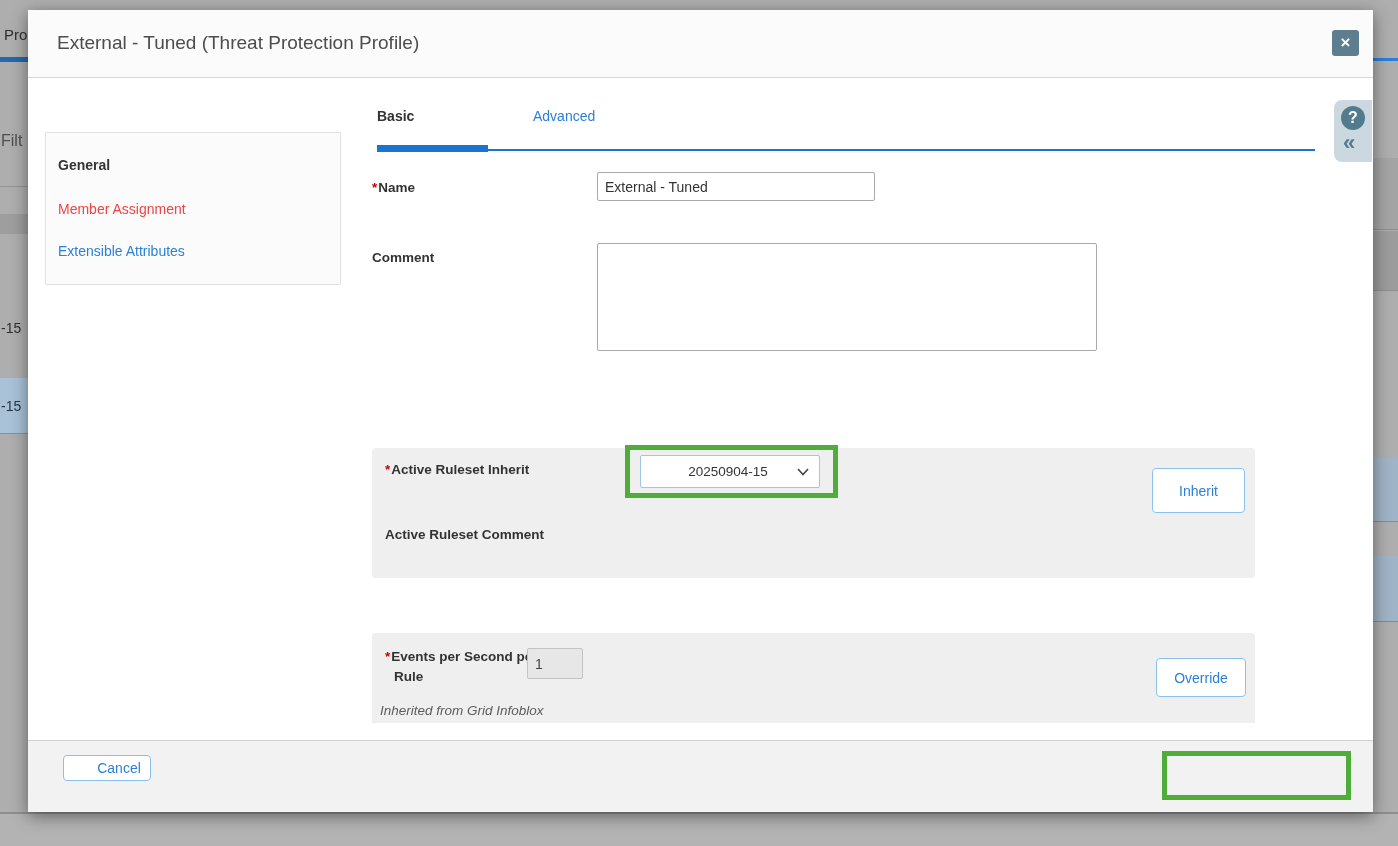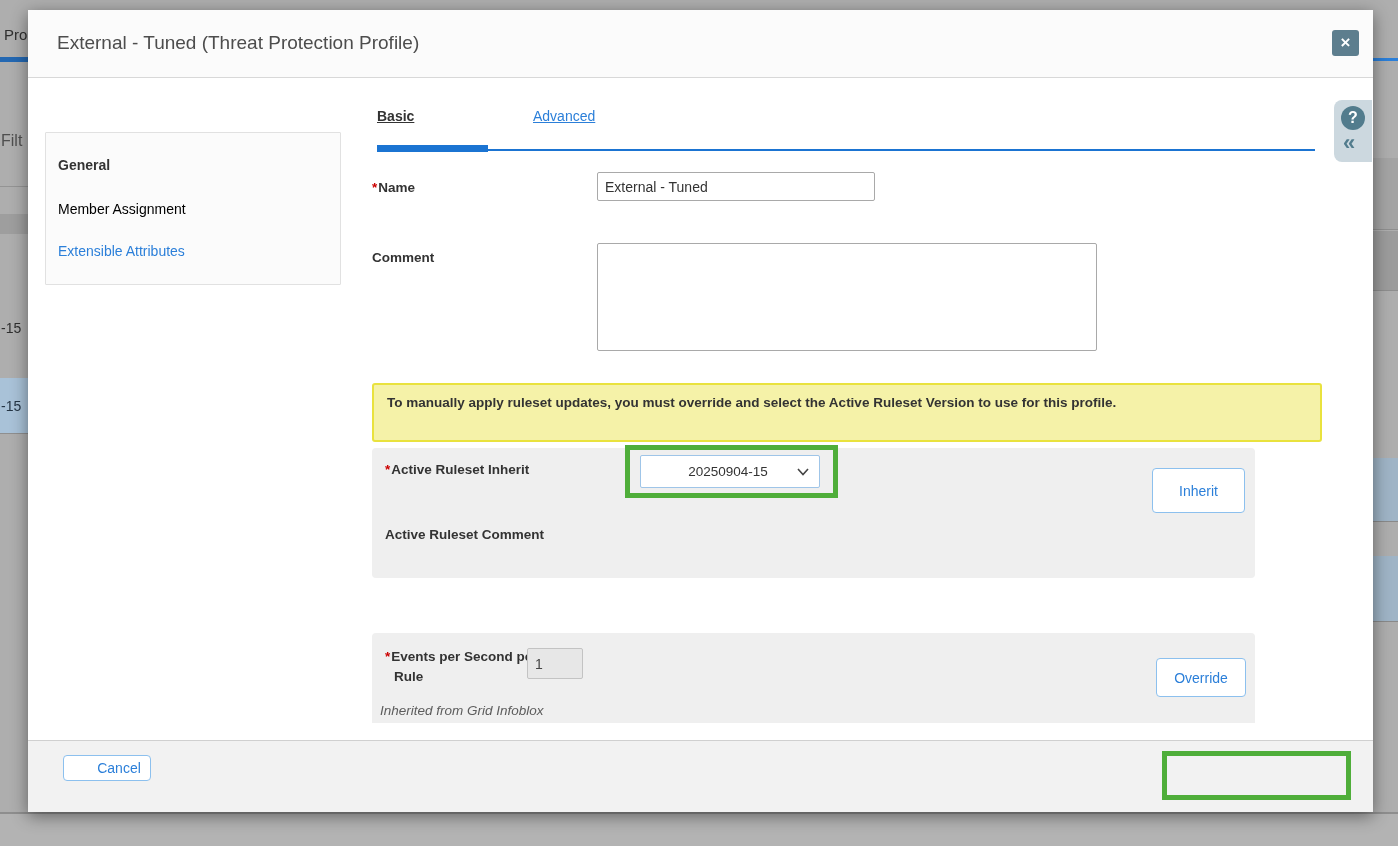--- a/index.html
+++ b/index.html
@@ -35,32 +35,32 @@
 
   .help-panel { position:absolute; right:1px; top:90px; width:38px; height:62px;
                 background:#ccd8df; border-radius:8px 0 0 8px; }
   .help-circle { position:absolute; left:7px; top:6px; width:24px; height:24px; border-radius:50%;
                  background:#527c8d; color:#ffffff; font-weight:bold; font-size:16px;
                  display:flex; align-items:center; justify-content:center; cursor:pointer; }
   .collapse-ic { position:absolute; left:9px; top:30px; font-size:22px; font-weight:bold;
                  color:#527c8d; cursor:pointer; line-height:26px; }
 
   
-  .tab { position:absolute; top:98px; font-size:14px; cursor:pointer; white-space:nowrap;text-decoration:underline; }
+  .tab { position:absolute; top:98px; font-size:14px; cursor:pointer; white-space:nowrap; }
   .tab-basic { left:349px; font-weight:bold; color:#333333; }
   .tab-advanced { left:505px; color:#2b7fd9; }
   .tab-underline-thin { position:absolute; left:349px; top:139px; width:938px; height:2px; background:#1b74d2; }
   .tab-underline-thick { position:absolute; left:349px; top:135px; width:111px; height:7px; background:#1b74d2; }
 
   
   .nav-box { position:absolute; left:17px; top:122px; width:296px; height:153px;
              background:#fbfbfb; border:1px solid #e1e1e1; border-radius:1px; }
   .nav-item { position:absolute; left:12px; font-size:14px; cursor:pointer; white-space:nowrap; }
   .nav-general { top:24px; font-weight:bold; color:#333333; }
-  .nav-member { top:68px; color:#000000; }
+  .nav-member { top:68px; color:#ef4444; }
   .nav-ext { top:110px; color:#2b7fd9; }
 
   
   .lbl { position:absolute; font-size:13.5px; font-weight:bold; color:#333333; white-space:nowrap; }
   .req { color:#cc0000; margin-right:1px; }
   .name-input { position:absolute; left:569px; top:162px; width:278px; height:29px;
                 border:1px solid #a9a9a9; border-radius:2px; font-family:"Liberation Sans",sans-serif;
                 font-size:14px; color:#333; padding:0 7px; }
   .comment-area { position:absolute; left:569px; top:233px; width:500px; height:108px;
                   border:1px solid #a9a9a9; border-radius:2px; resize:none;
@@ -153,21 +153,20 @@
   </div>
 
   <div class="lbl" style="left:344px; top:170px;">
     <span class="req">*</span><span>Name</span>
   </div>
   <input class="name-input" type="text" value="External - Tuned" style="">
 
   <div class="lbl" style="left:344px; top:240px;">Comment</div>
   <textarea class="comment-area" style=""></textarea>
 
-  <div class="warning">To manually apply ruleset updates, you must override and select the Active Ruleset Version to use for this profile.</div>
 
   <div class="panel panel-ruleset"></div>
   <div class="lbl" style="left:357px; top:452px;">
     <span class="req">*</span><span>Active Ruleset Inherit</span>
   </div>
   <div class="ruleset-select">
     <span class="val">20250904-15</span>
     <svg width="12" height="8" viewBox="0 0 12 8">
       <polyline points="1,1 6,6.5 11,1" fill="none" stroke="#444" stroke-width="1.6"></polyline>
     </svg>

